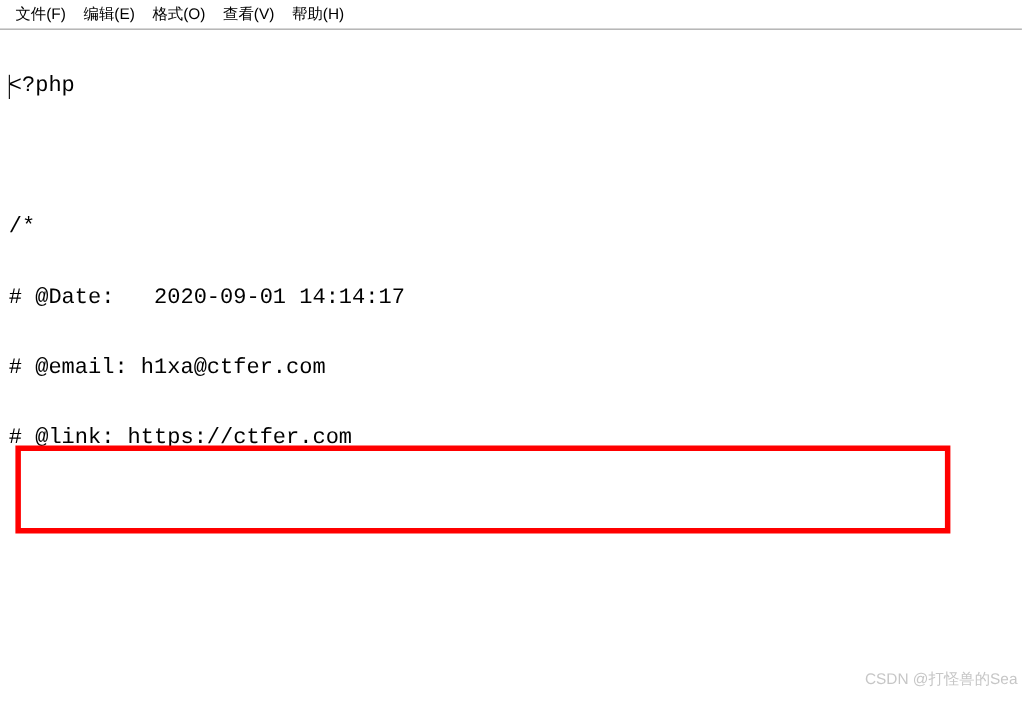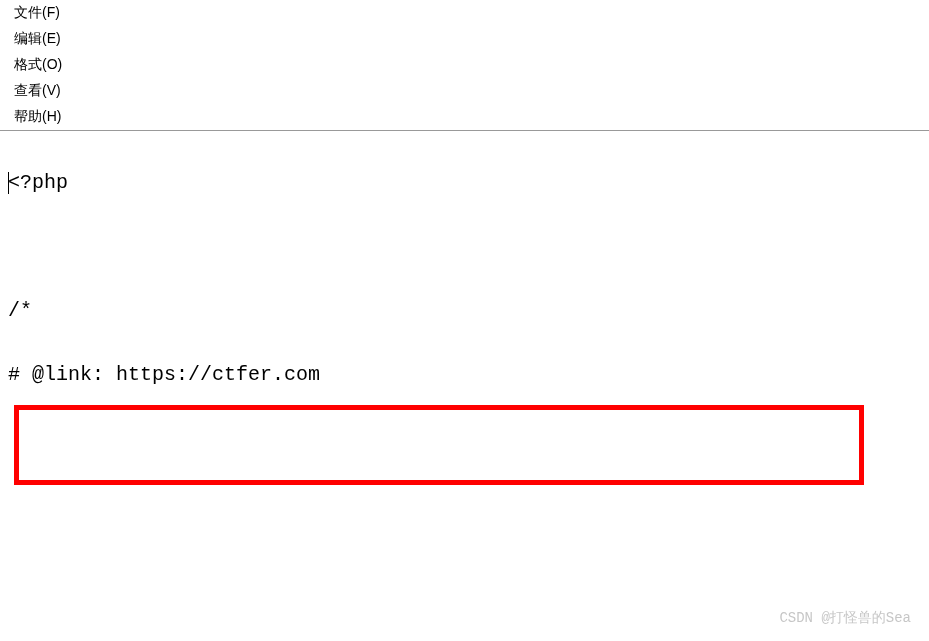--- a/index.html
+++ b/index.html
@@ -1,19 +1,18 @@
 <!DOCTYPE html>
 <html><head>
   <meta charset="utf-8">
   <style>
     * {
       margin: 0;
       padding: 0;
       box-sizing: border-box;
-      flex-direction: column;
     }
     body {
       font-family: "Microsoft YaHei", "Segoe UI", sans-serif;
       background: #ffffff;
       width: 929px;
       height: 641px;
       position: relative;
       overflow: hidden;
     }
     .menubar {
@@ -54,42 +53,44 @@
       position: absolute;
       left: 14px;
       top: 405px;
       width: 850px;
       height: 80px;
       border: 5px solid #ff0000;
       pointer-events: none;
     }
     .watermark {
       position: absolute;
-      right: 18px;
+      right: 4px;
       bottom: 14px;
       color: rgba(160,160,160,0.6);
       font-size: 14px;
-      font-family: Liberation Mono, monospace;
+      font-family: Liberation Sans, sans-serif;
     }
   </style>
 </head>
 <body>
 
 <div class="menubar">
   <div class="menu-item">文件(F)</div>
   <div class="menu-item">编辑(E)</div>
   <div class="menu-item">格式(O)</div>
   <div class="menu-item">查看(V)</div>
   <div class="menu-item">帮助(H)</div>
 </div>
 
 <div class="editor-area">
 <span class="code-line"><span class="cursor"></span><span>&lt;?php</span></span>
 <span class="code-line"></span>
 <span class="code-line">/*</span>
+<span class="code-line"># @Date:   2020-09-01 14:14:17</span>
+<span class="code-line"># @email: h1xa@ctfer.com</span>
 <span class="code-line"># @link: https://ctfer.com</span>
 
 
 
 
 
 </div>
 
 <div class="highlight-box"></div>
 

